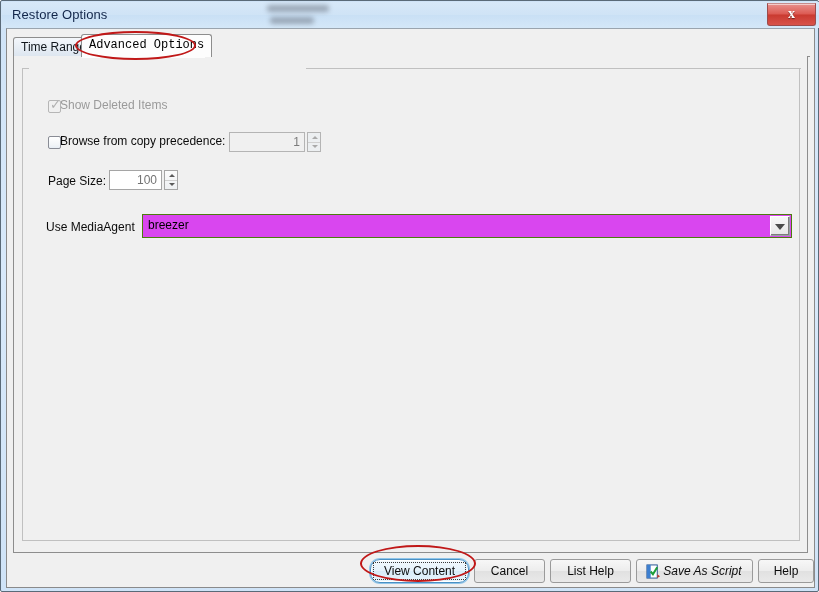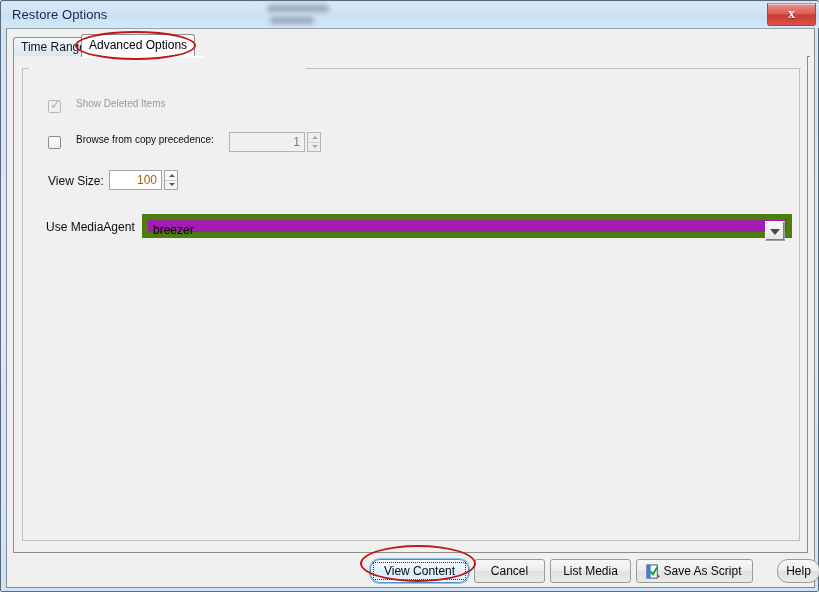--- a/index.html
+++ b/index.html
@@ -118,20 +118,21 @@
   }
   .tab.active {
     left: 68px;
     top: 0px;
     height: 23px;
     line-height: 21px;
     background: #fdfdfd;
     border-color: #8d8d8d;
     z-index: 3;
     color: #000;
+    font-family: Liberation Mono, monospace;
   }
   .tab-underline {
     position: absolute;
     left: 0; top: 22px;
     width: 797px;
     height: 1px;
     background: #8d8d8d;
   }
   .tab-underline-mask {
     position: absolute;
@@ -198,42 +199,42 @@
   }
   .chk .tick {
     position: absolute;
     left: 1px; top: -3px;
     font-size: 13px;
     line-height: 13px;
     color: #b0b0b0;
   }
   .chk-label {
     position: absolute;
-    left: 28px; top: -2px;
-    font-size: 10px;
+    left: 12px; top: -2px;
+    font-size: 12px;
     white-space: nowrap;
   }
   .chk-label.disabled { color: #9a9a9a; }
   .chk-label.enabled  { color: #0b0b0b; }
 
   
   .spin {
     position: absolute;
     height: 20px;
     box-sizing: border-box;
   }
   .spin .field {
     position: absolute;
     left: 0; top: 0;
     height: 20px;
     box-sizing: border-box;
     border: 1px solid #a5a5a5;
     background: #ffffff;
     font-size: 12px;
-    color: #a16207;
+    color: #737373;
     text-align: right;
     line-height: 18px;
     padding-right: 4px;
     font-family: "Liberation Sans", sans-serif;
   }
   .spin.disabled .field {
     background: #f0f0f0;
     border-color: #b4b4b4;
     color: #7b7b7b;
   }
@@ -268,22 +269,22 @@
     position: absolute;
     font-size: 12px;
     color: #0b0b0b;
     white-space: nowrap;
   }
 
   
   .combo {
     position: absolute;
     box-sizing: border-box;
-    border: 6px solid #4d7c0f;
-    background: #a21caf;
+    border: 1px solid #4d7c0f;
+    background: #d946ef;
   }
   .combo .value {
     position: absolute;
     left: 5px; top: 3px;
     font-size: 12px;
     color: #000;
   }
   .combo .dropbtn {
     position: absolute;
     right: 1px; top: 1px;
@@ -405,21 +406,21 @@
           <div class="btns" style="left:78px;">
             <div class="half up">
                 <span class="arrow-up"></span>
               </div>
             <div class="half down">
                 <span class="arrow-down"></span>
               </div>
           </div>
         </div>
 
-        <div class="field-label" style="left:25px; top:106px;">View Size:</div>
+        <div class="field-label" style="left:25px; top:106px;">Page Size:</div>
         <div class="spin" style="left:86px; top:102px; width:67px;">
           <div class="field" style="width:53px;">100</div>
           <div class="btns" style="left:55px;">
             <div class="half up">
                 <span class="arrow-up"></span>
               </div>
             <div class="half down">
                 <span class="arrow-down"></span>
               </div>
           </div>
@@ -437,32 +438,32 @@
 
     <div class="btnbar">
       <div class="btn focused" style="left:363px; width:99px;border-radius:10px;">
         <span class="focus-ring"></span>
         <span class="blabel">View Content</span>
       </div>
       <div class="btn" style="left:467px; width:71px;">
         <span class="blabel">Cancel</span>
       </div>
       <div class="btn" style="left:543px; width:81px;">
-        <span class="blabel">List Media</span>
-      </div>
-      <div class="btn with-icon" style="left:629px; width:117px;">
+        <span class="blabel">List Help</span>
+      </div>
+      <div class="btn with-icon" style="left:629px; width:117px;font-style:italic;">
         <svg class="script-icon" viewBox="0 0 16 16">
           <rect x="1" y="1" width="11" height="14" fill="#ffffff" stroke="#1f4f8f" stroke-width="1"></rect>
           <rect x="1" y="1" width="4" height="14" fill="#3d7fd0"></rect>
           <path d="M5 8 l2.4 3 L12 3.5" stroke="#1f9d3a" stroke-width="2.2" fill="none"></path>
           <path d="M12 11 l3 2 -3 2 z" fill="#c0392b"></path>
         </svg>
         <span class="blabel">Save As Script</span>
       </div>
-      <div class="btn" style="left:770px; width:43px;border-radius:11px;">
+      <div class="btn" style="left:751px; width:56px;">
         <span class="blabel">Help</span>
       </div>
     </div>
   </div>
 
   <div class="annot" style="left:74px; top:30px; width:117px; height:25px;"></div>
   <div class="annot" style="left:359px; top:544px; width:112px; height:33px;"></div>
 </div>
 
 </body></html>

